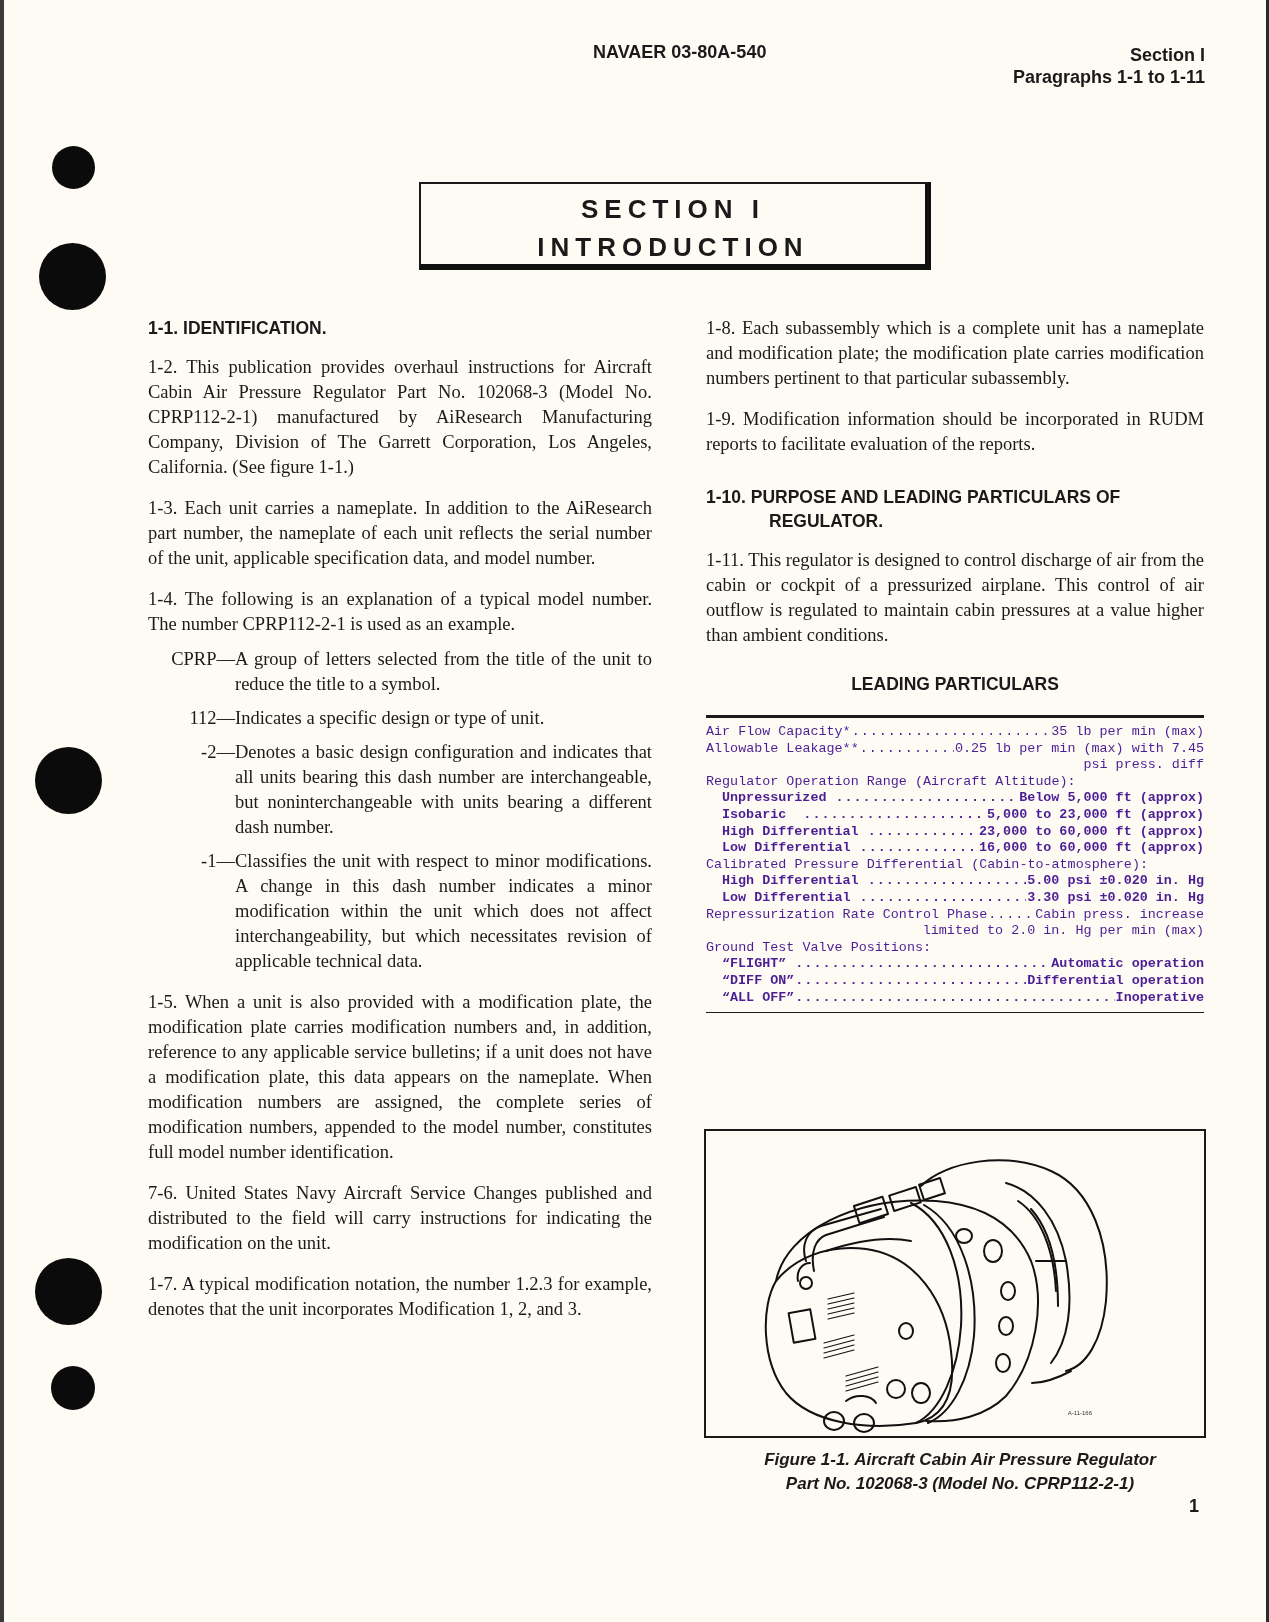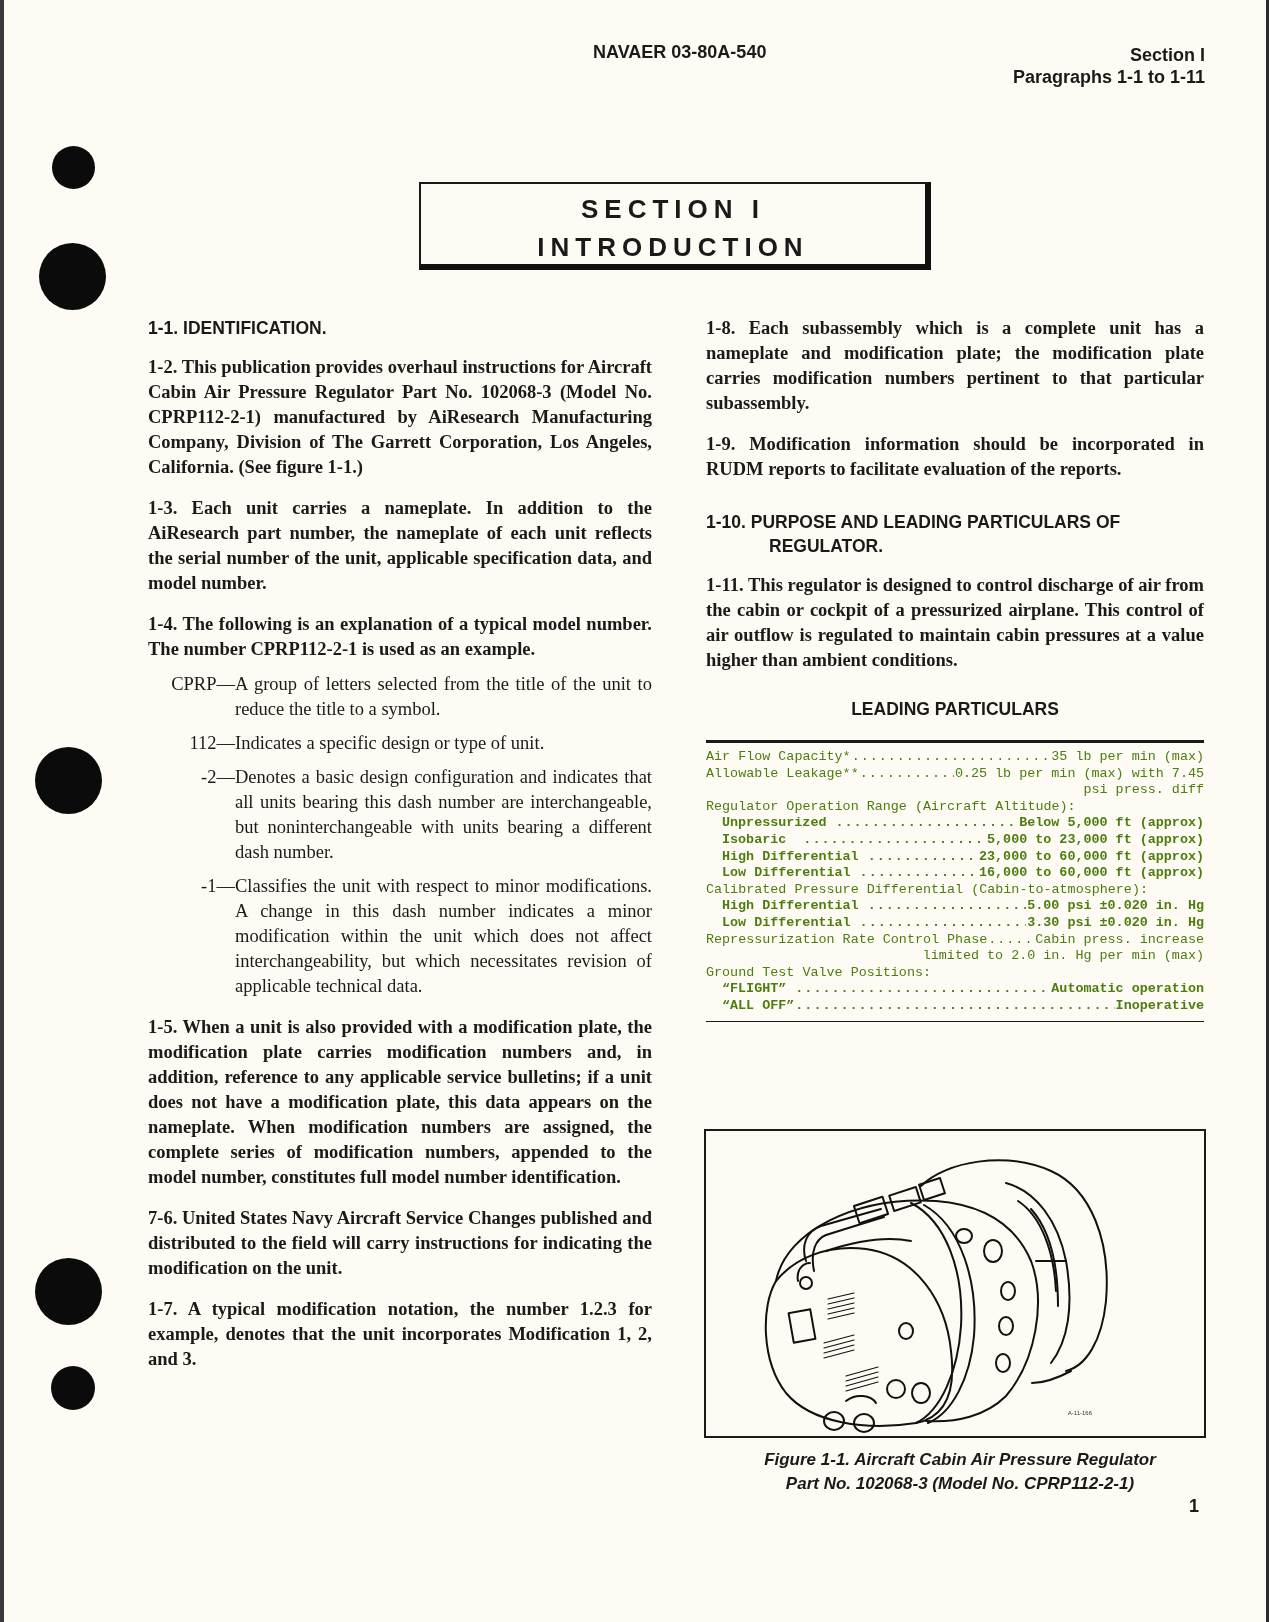--- a/index.html
+++ b/index.html
@@ -29,33 +29,33 @@
     letter-spacing: 6px; line-height: 38px; padding-top: 6px; box-sizing: border-box;
   }
   .col { position: absolute; font-size: 18.5px; line-height: 25px; }
   .col-left { left: 148px; top: 316px; width: 504px; }
   .col-right { left: 706px; top: 316px; width: 498px; }
   .heading {
     font-family: "Liberation Sans", "DejaVu Sans", sans-serif; font-weight: bold; font-size: 17.5px;
     margin: 0 0 15px 0; line-height: 24px;
   }
   .heading .hang { display: block; padding-left: 63px; }
-  p.para { margin: 0 0 16px 0; text-align: justify; font-weight: bold; }
+  p.para { margin: 0 0 16px 0; text-align: justify; }
   .def { display: flex; margin: 0 0 9px 0; justify-content: space-between; }
   .def-term { width: 147px; text-align: right; flex: none; }
   .def-body { flex: 1; text-align: justify; }
   .lp-title {
     text-align: center; font-family: "Liberation Sans", "DejaVu Sans", sans-serif; font-weight: bold;
     font-size: 17.5px; margin: 24px 0 18px 0;
   }
   .lp-table {
     border-top: 3px solid #1a1a1a; border-bottom: 1.5px solid #1a1a1a;
     padding: 6px 0 6px 0;
     font-family: "Liberation Mono", "DejaVu Sans Mono", monospace; font-size: 13.4px; line-height: 16.6px;
-    color: #4d7c0f;
+    color: #4c1d95;
   }
   .lp-row { display: flex; align-items: baseline; }
   .lp-row .lbl { white-space: pre; flex: none; }
   .lp-row .dots { flex: 1; overflow: hidden; white-space: nowrap; margin: 0 1px; }
   .lp-row .dots::after { content: "............................................................................................................................................"; letter-spacing: 1px; }
   .lp-row .val { flex: none; white-space: pre; }
   .lp-sub { padding-left: 16px; font-weight: bold; }
   .lp-cont { text-align: right; }
   .figure-box {
     position: absolute; left: 704px; top: 1129px; width: 502px; height: 309px;
@@ -183,20 +183,25 @@
         <span class="lbl">Repressurization Rate Control Phase</span>
         <span class="dots"></span>
         <span class="val">Cabin press. increase</span>
       </div>
       <div class="lp-cont">limited to 2.0 in. Hg per min (max)</div>
       <div>Ground Test Valve Positions:</div>
       <div class="lp-row lp-sub">
         <span class="lbl">“FLIGHT” </span>
         <span class="dots"></span>
         <span class="val">Automatic operation</span>
+      </div>
+      <div class="lp-row lp-sub">
+        <span class="lbl">“DIFF ON”</span>
+        <span class="dots"></span>
+        <span class="val">Differential operation</span>
       </div>
       <div class="lp-row lp-sub">
         <span class="lbl">“ALL OFF”</span>
         <span class="dots"></span>
         <span class="val">Inoperative</span>
       </div>
     </div>
 </div>
 
 <div class="figure-box">

